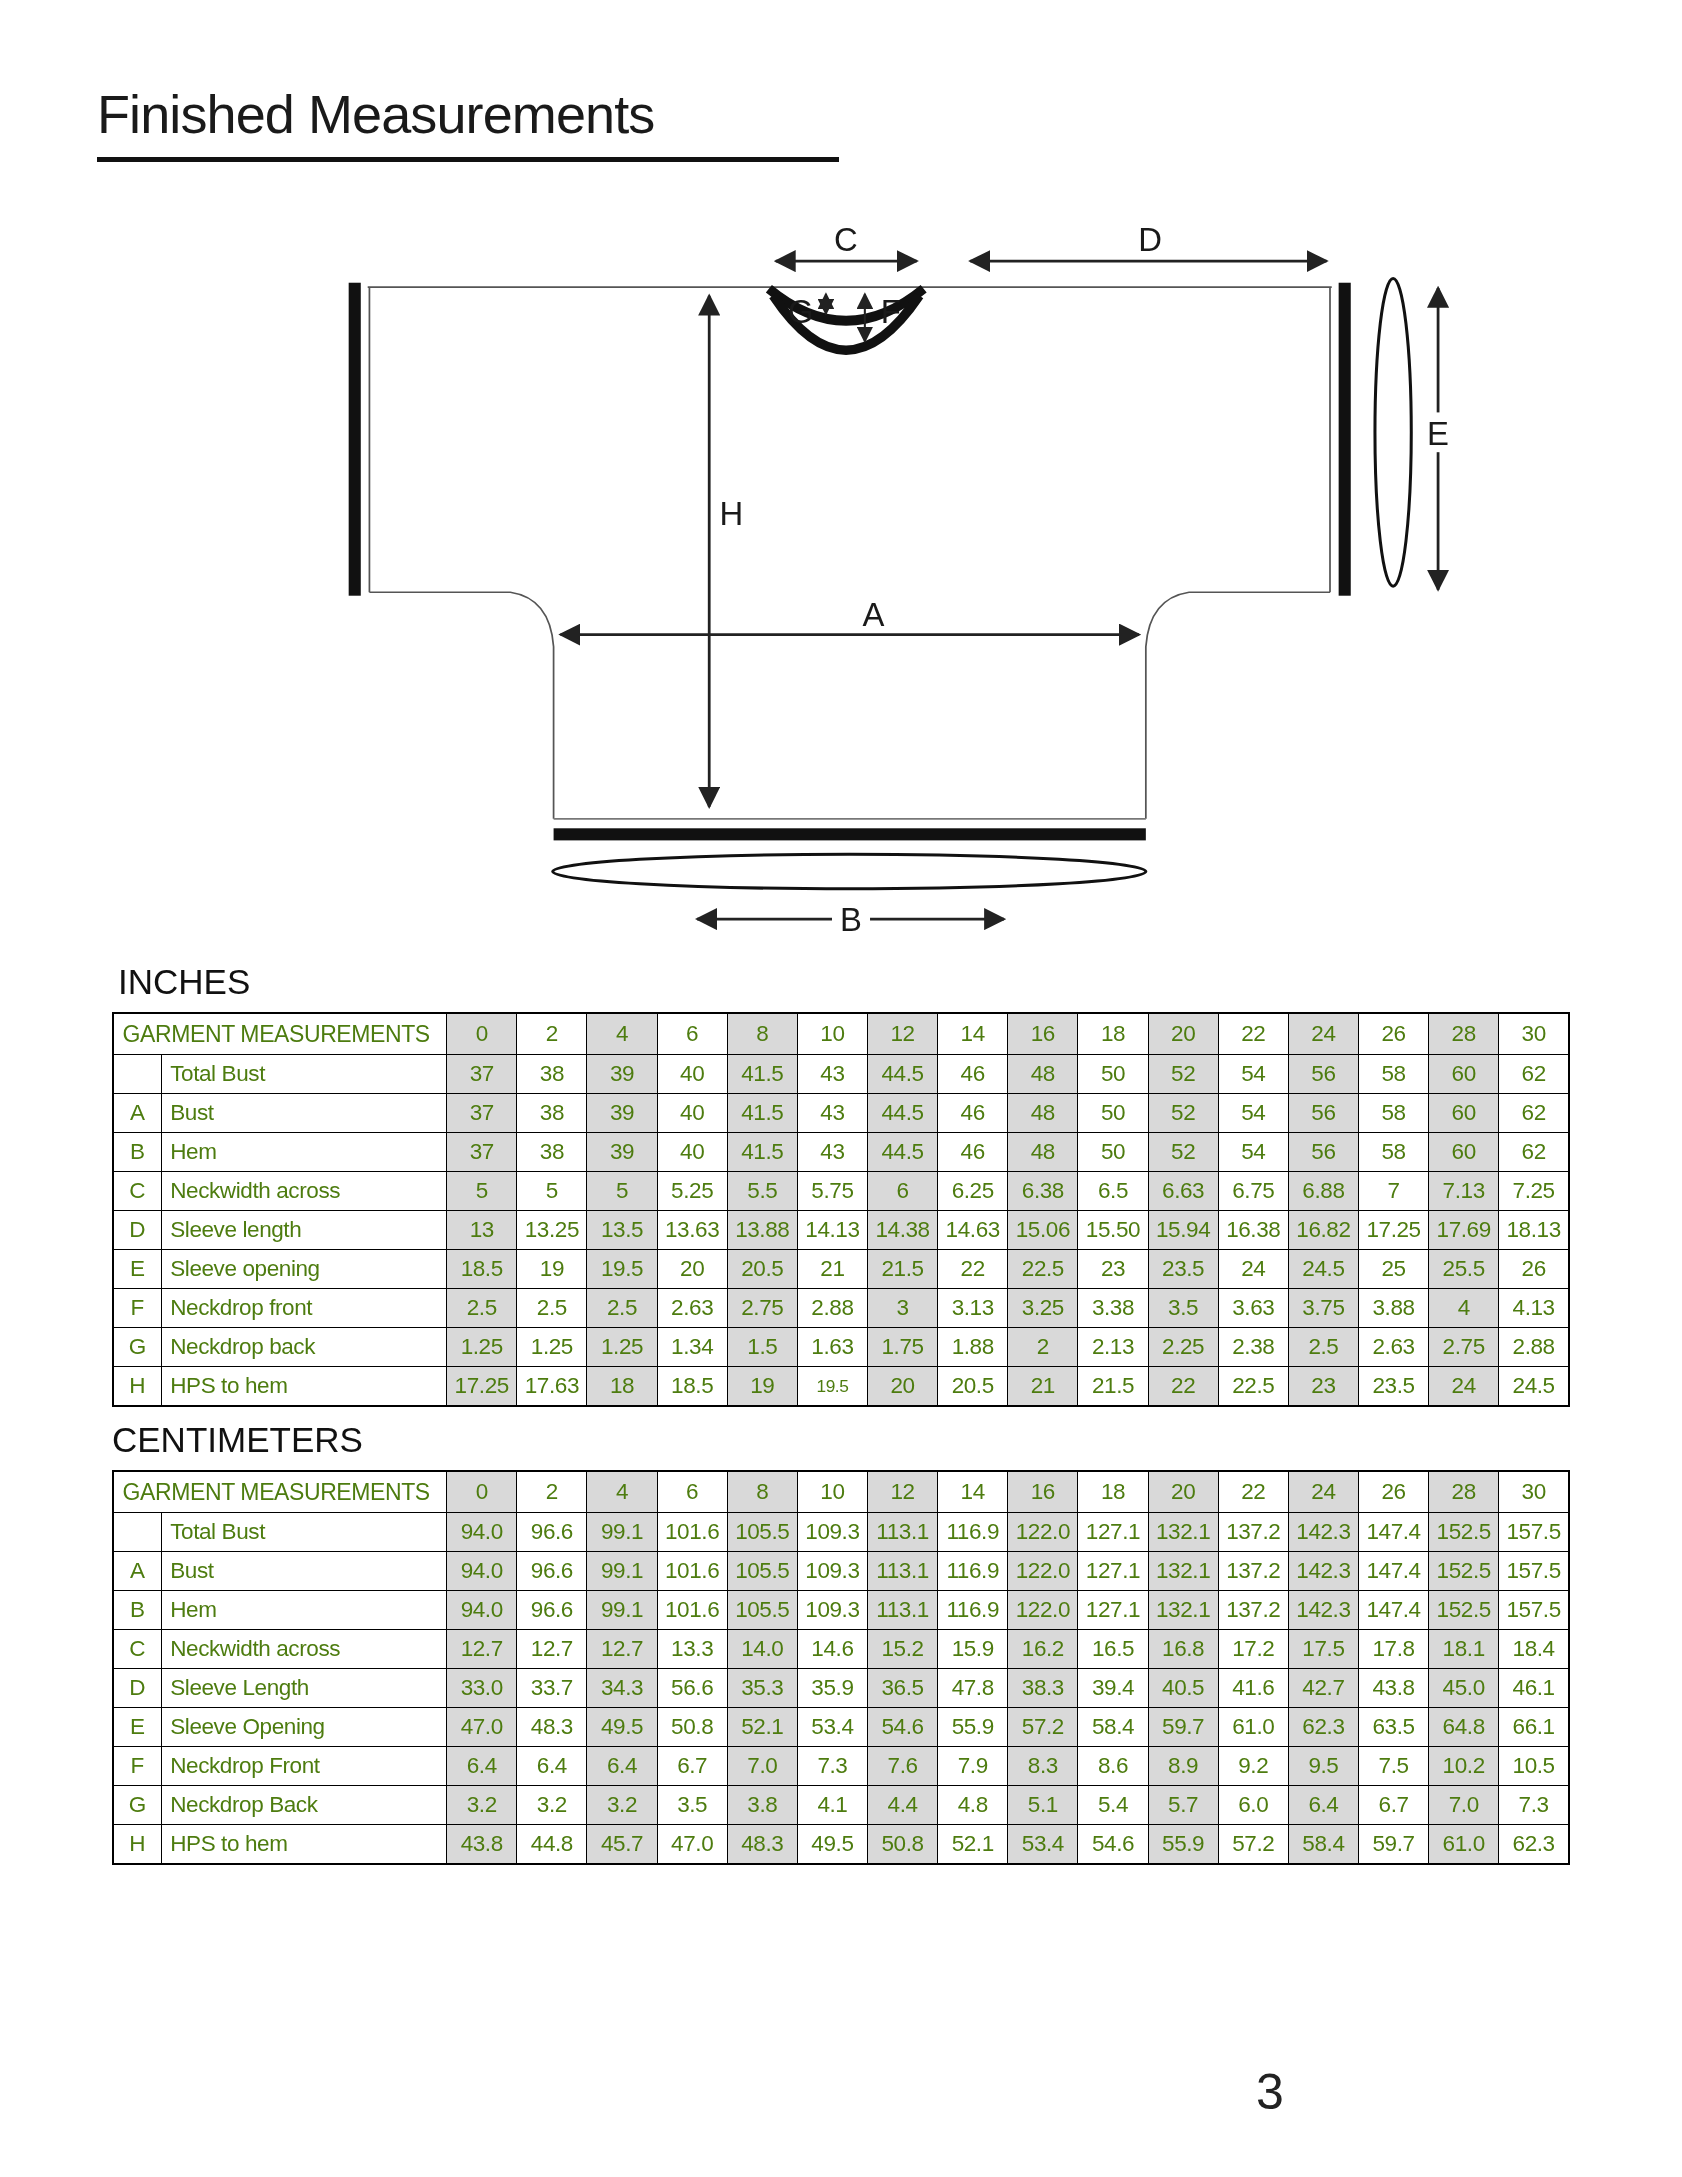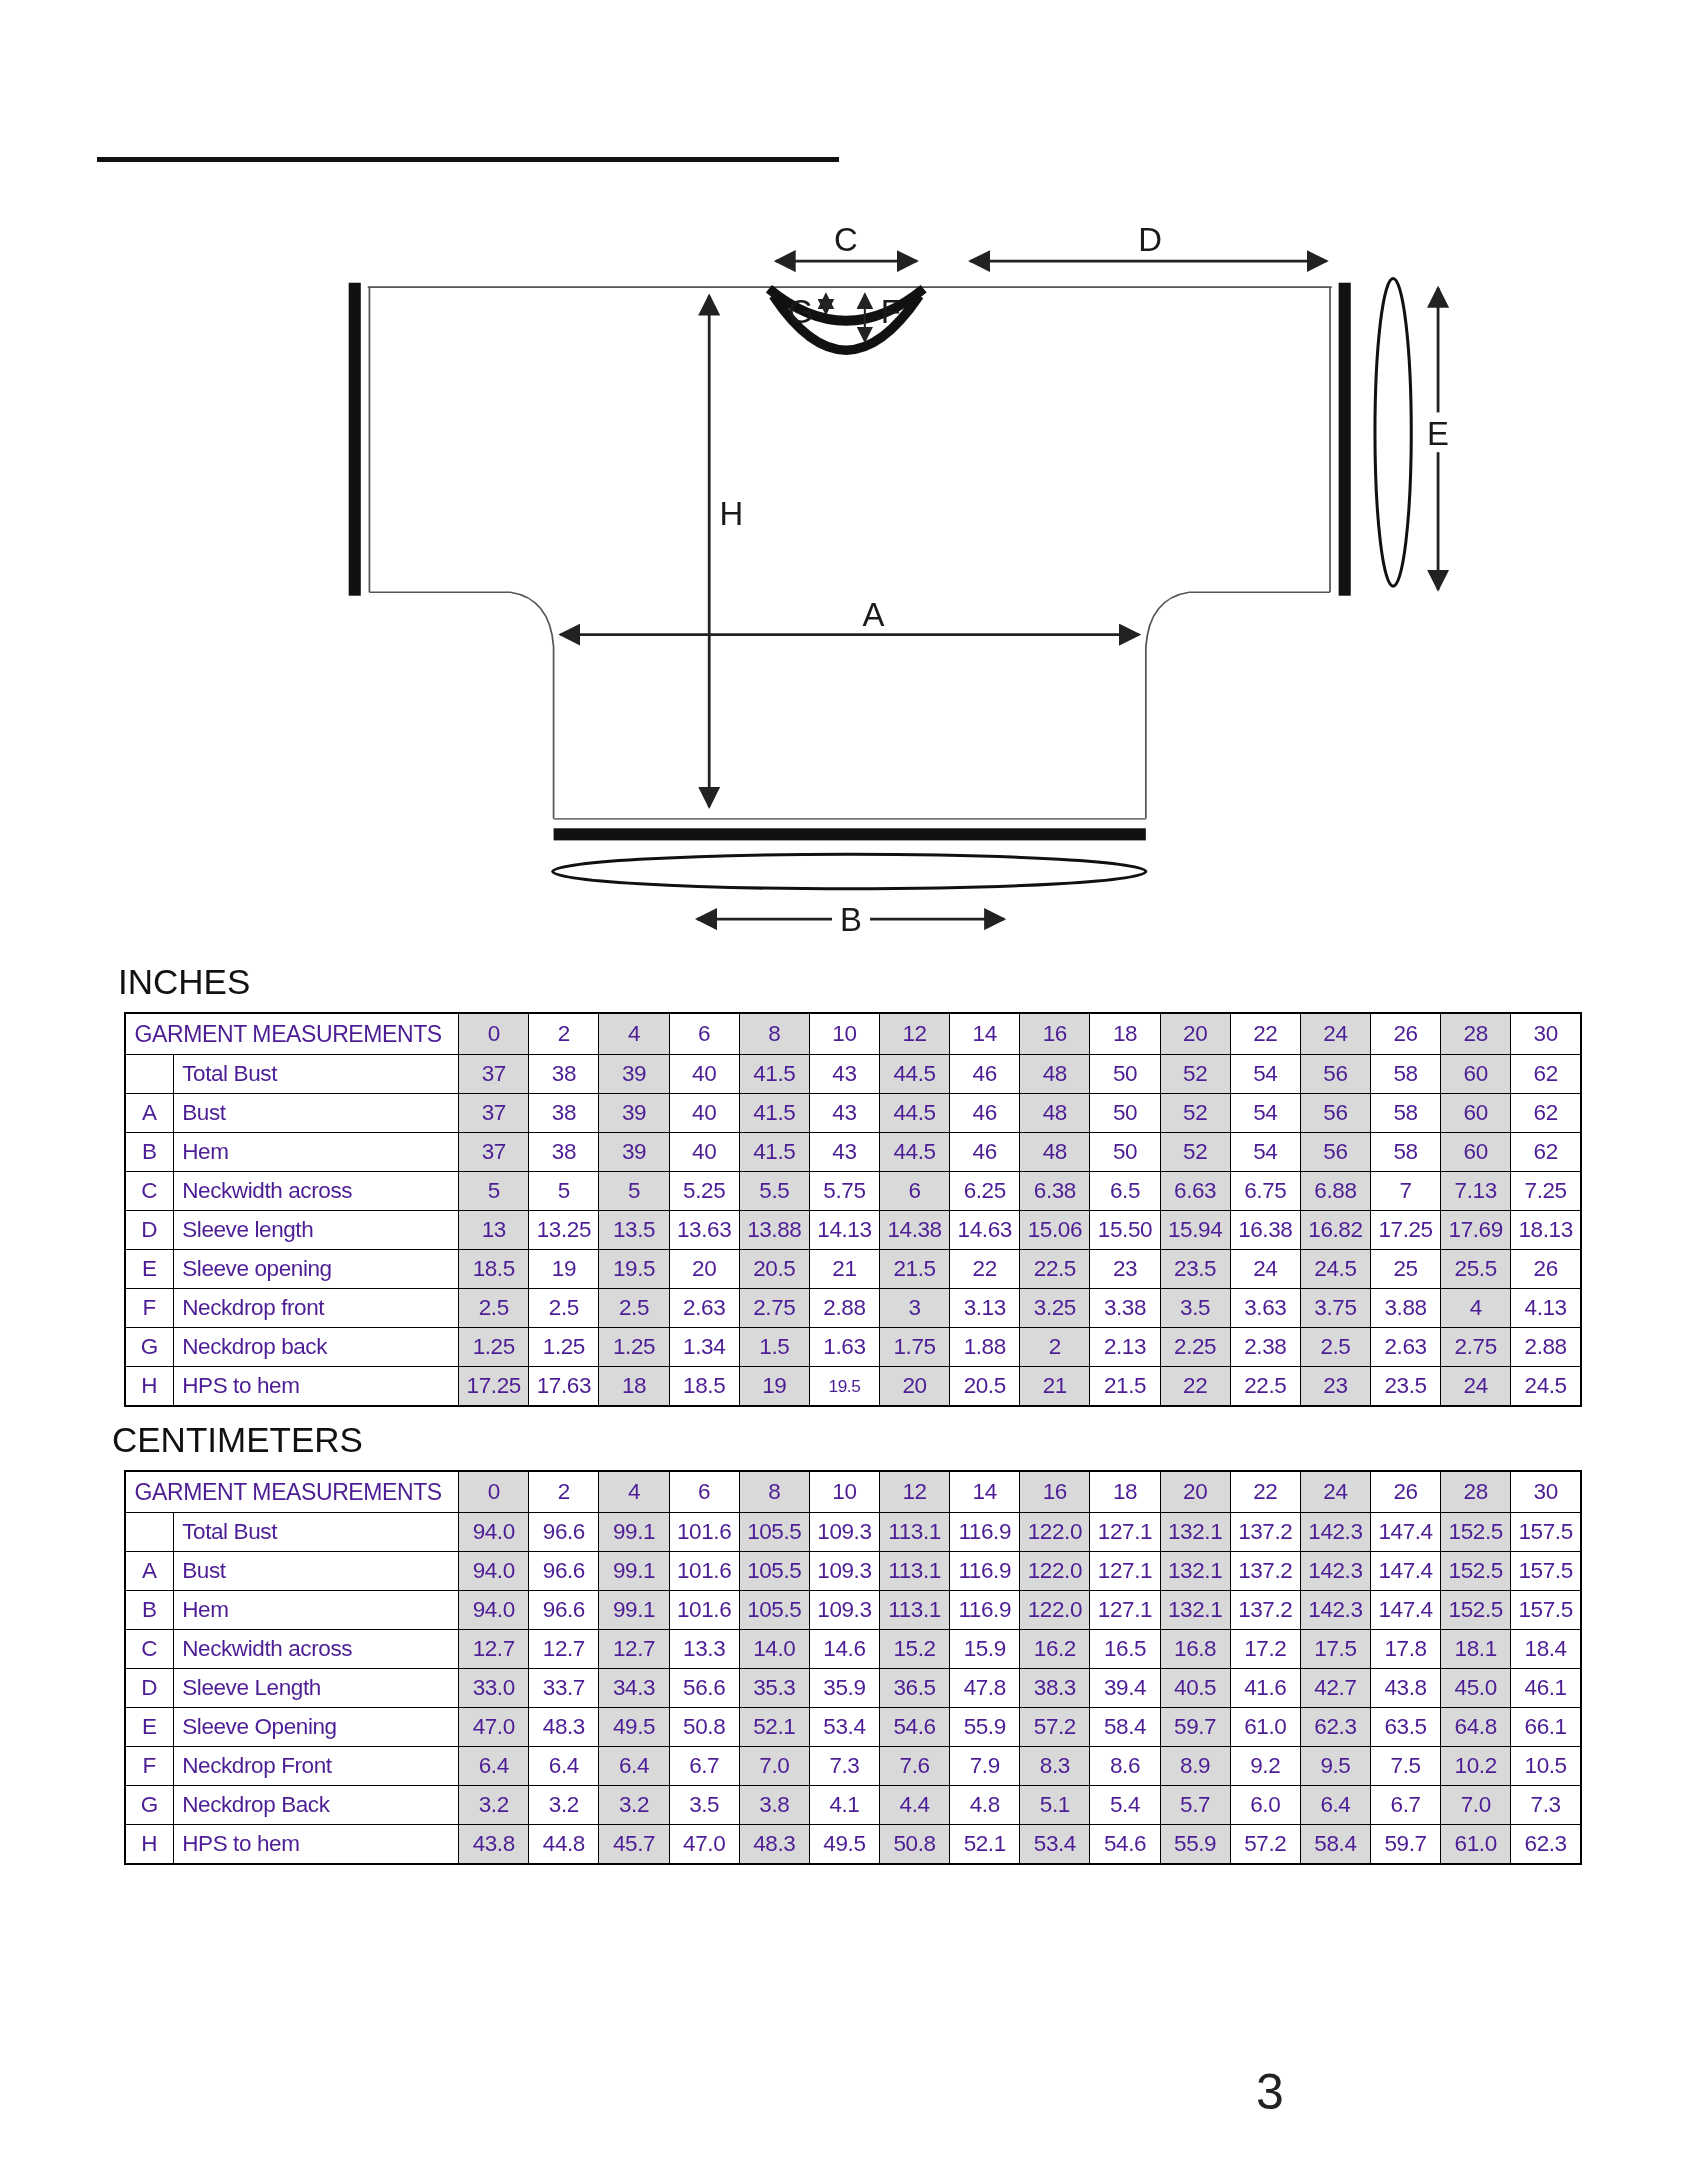--- a/index.html
+++ b/index.html
@@ -20,22 +20,22 @@
   .bar{fill:#111;}
   .arrow{stroke:#222;stroke-width:3.2;fill:none;}
   .arrow-sm{stroke:#222;stroke-width:2.4;fill:none;}
   .ellipse{stroke:#111;stroke-width:3.5;fill:none;}
 
   
   .section-heading{position:absolute;left:112px;margin:0;font-size:35px;font-weight:400;
                    letter-spacing:0;color:#111;}
 
   
-  table.size-table{position:absolute;left:124px;width:1458px;border-collapse:collapse;
-                   table-layout:fixed;border:2.6px solid #000;font-size:22.5px;color:#4c1d95;}
+  table.size-table{position:absolute;left:112px;width:1458px;border-collapse:collapse;
+                   table-layout:fixed;border:2.6px solid #000;font-size:22.5px;color:#4d7c0f;}
   table.size-table th, table.size-table td{
       border:1.7px solid #000;height:38px;padding:0;text-align:center;font-weight:400;
       white-space:nowrap;overflow:hidden;letter-spacing:-0.4px;}
   table.size-table tr.header-row th{height:40px;}
   table.size-table th.meas{text-align:left;padding-left:8.6px;font-size:23px;}
   table.size-table td.label{text-align:left;padding-left:8.6px;}
   table.size-table .shaded{background:#d9d9d9;}
   table.size-table td.small{font-size:17.3px;}
   #inches-table{top:1012px;}
   #cm-table{top:1470px;}
@@ -45,20 +45,21 @@
   
   .footer-disclaimer{position:absolute;left:0;top:2086px;width:1683px;text-align:center;
                      font-size:25px;font-style:italic;color:#222;letter-spacing:0;}
   .page-number{position:absolute;left:1256px;top:2063px;font-size:50px;font-weight:400;color:#222;}
 </style>
 </head>
 <body>
 
 <div class="page">
 
+  <div class="title">Finished Measurements</div>
   <div class="title-underline"></div>
 
   <svg class="diagram" viewBox="0 0 1946 1130" xmlns="http://www.w3.org/2000/svg">
     <defs>
       <marker id="ah" viewBox="0 0 10 10" refX="9" refY="5" markerWidth="8" markerHeight="8" orient="auto-start-reverse">
         <path d="M0,0 L10,5 L0,10 z" fill="#222"></path>
       </marker>
     </defs>
 
     <line class="outline" x1="425" y1="332" x2="1540" y2="332"></line>

